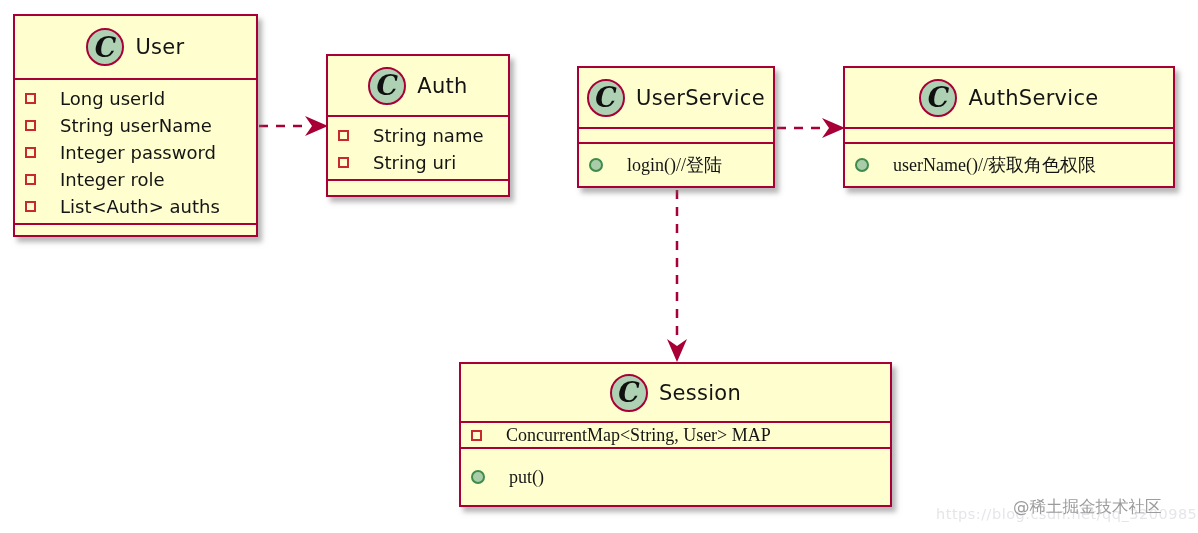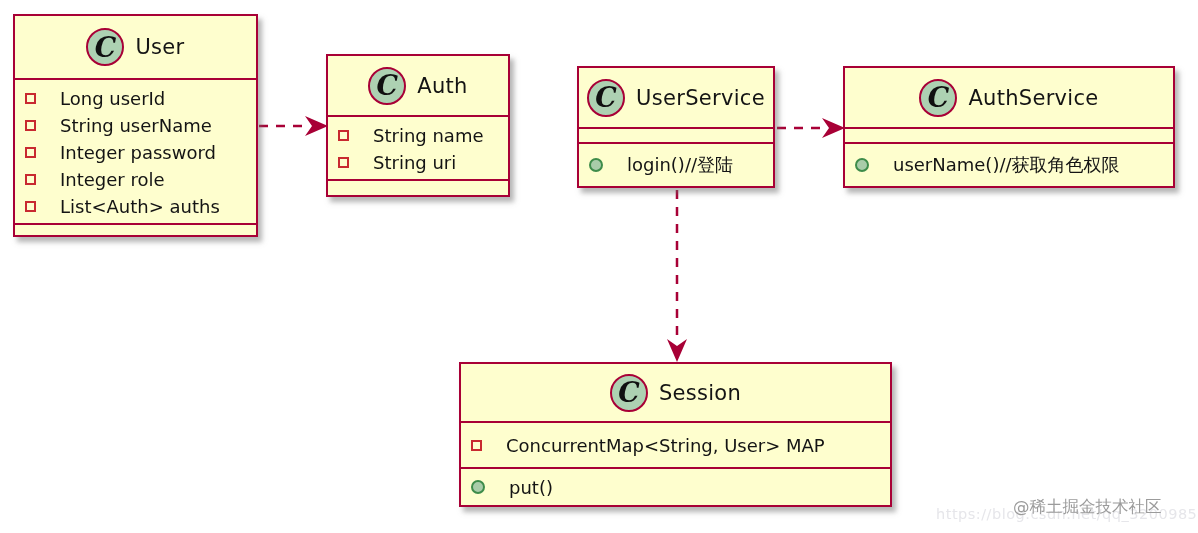--- a/index.html
+++ b/index.html
@@ -27,21 +27,21 @@
     background:var(--icon-circle-fill); border:2.5px solid var(--box-border);
     display:flex; align-items:center; justify-content:center;
     font-family:"DejaVu Serif","Liberation Serif",serif; font-weight:bold; font-style:italic;
     font-size:27px; line-height:1; color:#101010; flex:0 0 auto;
   }
   .cname{font-size:21px; letter-spacing:.3px;}
   .sec{border-top:2px solid var(--box-border); box-sizing:border-box;}
   .sec.grow{flex:1 1 auto;}
   .fields{padding:5px 0 3px 0;}
   .row{display:flex; align-items:center; gap:24px; padding:0 10px; font-size:18px; height:27px;}
-  .center-v{display:flex; flex-direction:column; justify-content:center;}
+  .center-v{display:flex; flex-direction:column; justify-content:center;font-family:Liberation Serif, serif;}
   .sq{width:11px; height:11px; box-sizing:border-box; border:2.5px solid var(--field-icon-border); background:transparent; flex:0 0 auto;}
   .dot{width:14px; height:14px; box-sizing:border-box; border-radius:50%; background:var(--method-icon-fill); border:2.5px solid var(--method-icon-border); flex:0 0 auto;}
   .wm-url{
     position:absolute; left:936px; top:506px; z-index:3;
     font-size:14.5px; color:var(--watermark-faint); letter-spacing:.5px; white-space:nowrap;
   }
   .wm-label{
     position:absolute; left:1013px; top:496px; z-index:4;
     font-size:16.5px; color:var(--watermark-gray); white-space:nowrap;
   }
@@ -140,21 +140,21 @@
         <span>userName()//获取角色权限</span>
       </div>
     </div>
   </div>
 
   <div class="uml-class" style="left:459px; top:362px; width:433px; height:145px;">
     <div class="hdr" style="height:57px;">
       <span class="circ">C</span>
       <span class="cname">Session</span>
     </div>
-    <div class="sec center-v" style="height:46px;">
+    <div class="sec center-v" style="height:26px;">
       <div class="row">
         <span class="sq"></span>
         <span>ConcurrentMap&lt;String, User&gt; MAP</span>
       </div>
     </div>
     <div class="sec grow center-v">
       <div class="row">
         <span class="dot"></span>
         <span>put()</span>
       </div>

